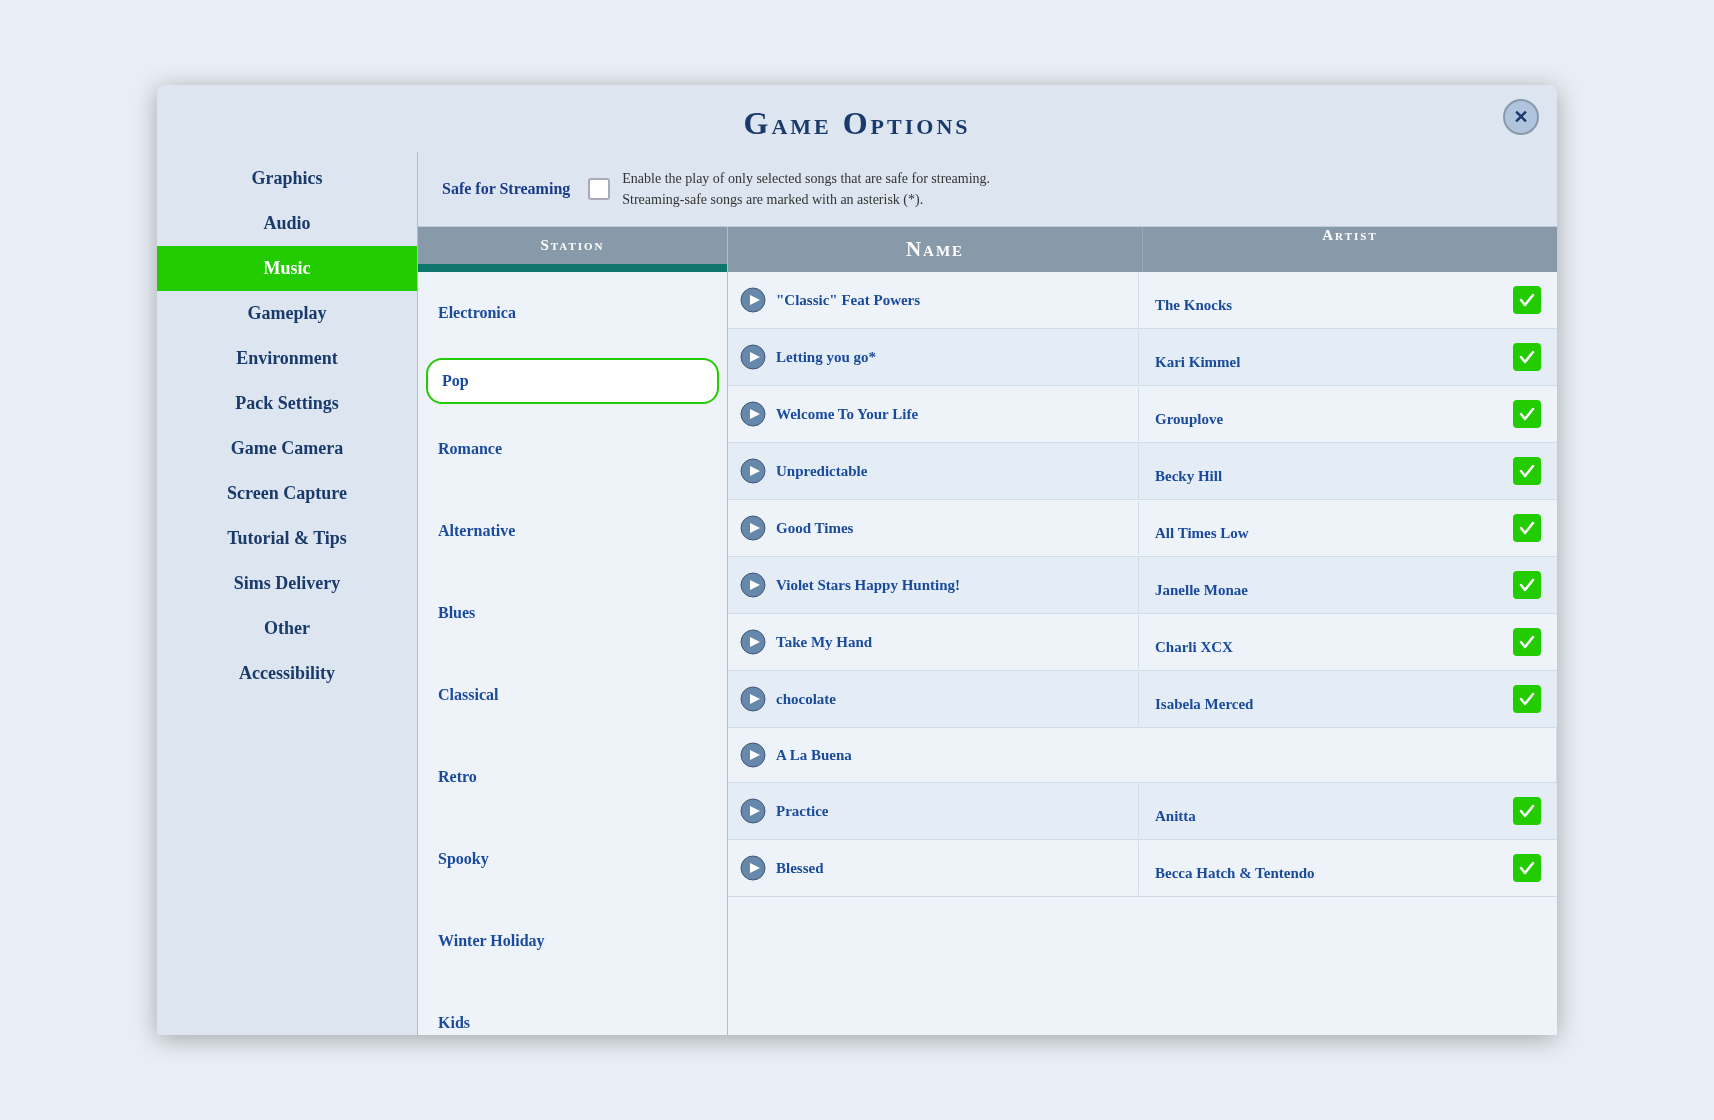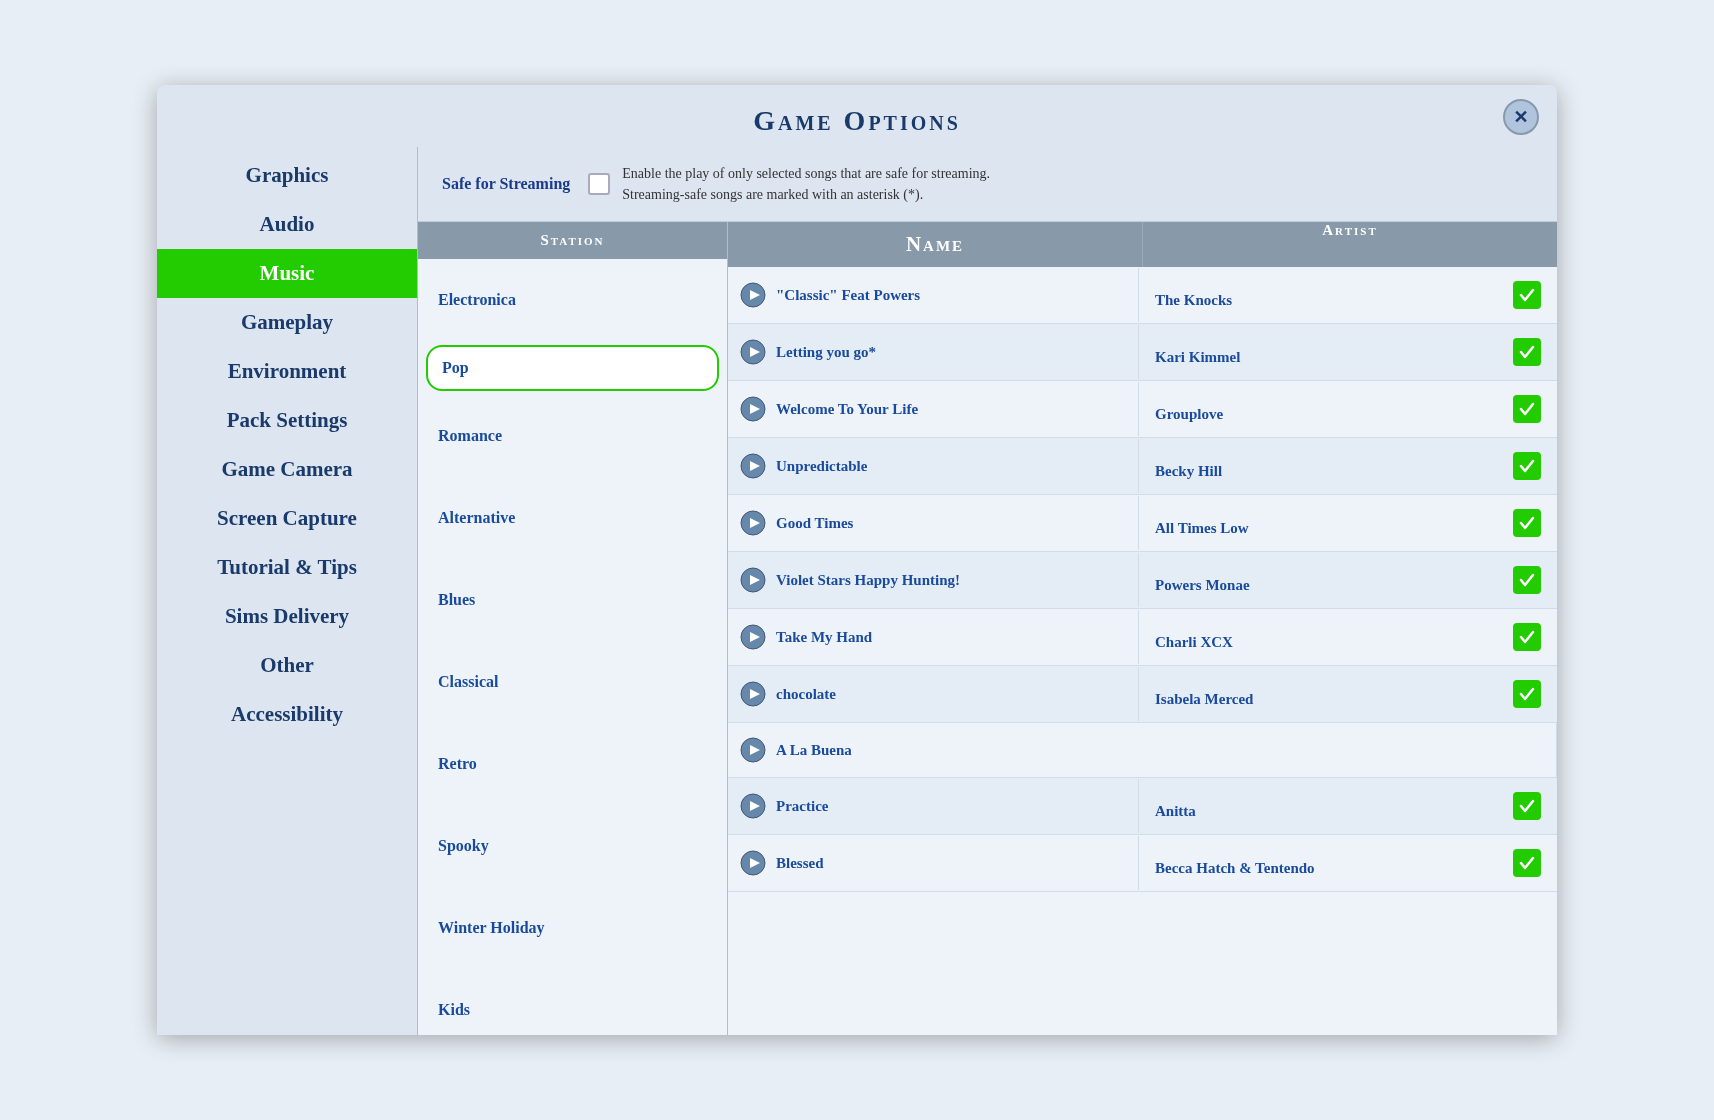--- a/index.html
+++ b/index.html
@@ -22,21 +22,21 @@
       position: relative;
       display: flex;
       flex-direction: column;
     }
     .title-bar {
       text-align: center;
       padding: 20px 0 10px 0;
       position: relative;
     }
     .title-bar h1 {
-      font-size: 28px;
+      font-size: 32px;
       font-variant: small-caps;
       color: #1a3a6b;
       letter-spacing: 3px;
       font-weight: bold;
       text-align: center;
     }
     .close-btn {
       position: absolute;
       top: 14px;
       right: 18px;
@@ -62,21 +62,21 @@
     .sidebar {
       width: 260px;
       background: #dde6f0;
       display: flex;
       flex-direction: column;
       padding: 4px 0;
       flex-shrink: 0;
     }
     .sidebar-item {
       padding: 12px 16px;
-      font-size: 21px;
+      font-size: 18px;
       color: #1a3a6b;
       font-weight: bold;
       text-align: center;
       cursor: pointer;
       background: transparent;
       border: none;
       font-family: 'Georgia', serif;
     }
     .sidebar-item.active {
       background: #22cc00;
@@ -127,20 +127,21 @@
       overflow: hidden;
     }
     
     .station-list {
       width: 310px;
       flex-shrink: 0;
       display: flex;
       flex-direction: column;
       overflow: hidden;
       border-right: 1px solid #b0bec5;
+      gap: 8px;
     }
     .station-header {
       background: #8899aa;
       color: white;
       text-align: center;
       padding: 10px 0;
       font-size: 15px;
       font-variant: small-caps;
       letter-spacing: 2px;
       font-weight: bold;
@@ -424,21 +425,21 @@
   </div>
               <div class="song-row">
     <div class="song-name-cell">
       <svg class="play-icon" viewBox="0 0 26 26">
         <circle cx="13" cy="13" r="12" fill="#6688aa" stroke="#445577" stroke-width="1"></circle>
         <polygon points="10,8 20,13 10,18" fill="white"></polygon>
       </svg>
       <span class="song-name">Violet Stars Happy Hunting!</span>
     </div>
     <div class="song-artist-cell">
-      <span class="artist-name">Powers Monae</span>
+      <span class="artist-name">Janelle Monae</span>
       <div class="check-box">
         <svg viewBox="0 0 18 18">
           <polyline points="3,9 7,14 15,4" stroke="white" stroke-width="2.5" fill="none" stroke-linecap="round" stroke-linejoin="round"></polyline>
         </svg>
       </div>
     </div>
   </div>
               <div class="song-row">
     <div class="song-name-cell">
       <svg class="play-icon" viewBox="0 0 26 26">

